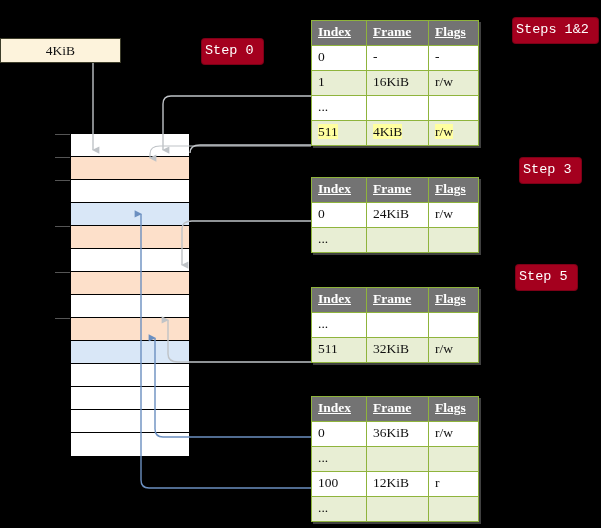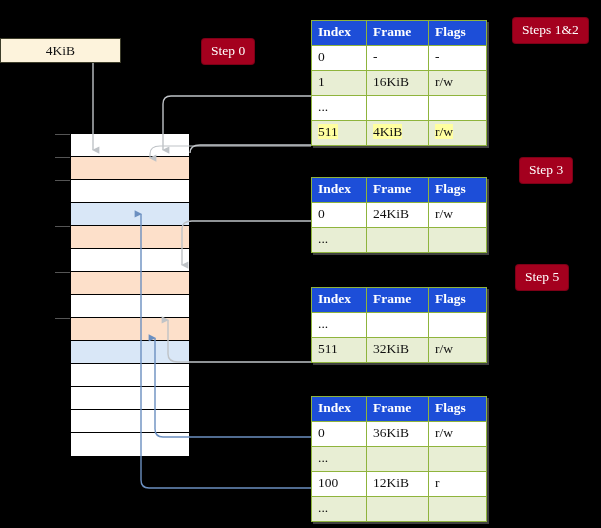--- a/index.html
+++ b/index.html
@@ -2,22 +2,22 @@
 <html><head>
 <meta charset="utf-8">
 <style>
   html,body{margin:0;padding:0;background:#000;}
   body{width:601px;height:528px;position:relative;overflow:hidden;
        font-family:"Liberation Serif","DejaVu Serif",serif;}
   .canvas{position:absolute;left:0;top:0;width:601px;height:528px;}
 
   
   .badge{position:absolute;background:#a4001e;color:#fff;
-         font-family:Liberation Serif, serif;
-         font-size:13.5px;line-height:1;padding:5px 9px 6px 9px;
+         font-family:Liberation Mono, monospace;
+         font-size:13.5px;line-height:1;padding:5px 9px 6px 3px;
          border-radius:3px;white-space:nowrap;text-align:center;
          box-shadow:0 0 0 1px #7d0017;}
 
   
   .pagebox{position:absolute;background:#fdf3dc;border:1px solid #3d3d2a;
            font-size:13.5px;color:#111;display:flex;align-items:center;
            justify-content:center;box-sizing:border-box;}
 
   
   .memcol{position:absolute;left:70px;top:133px;width:120px;height:281px;
@@ -28,28 +28,28 @@
   .tick{position:absolute;height:1px;background:#555;width:15px;left:-16px;}
 
   
   .ptable{position:absolute;border-collapse:collapse;
           box-shadow:2px 2px 0 rgba(255,255,255,.25);
           background:#fff;}
   .ptable td,.ptable th{border:1px solid #8fb43c;
           font-size:13.5px;line-height:1.05;
           padding:3px 6px 4px 6px;text-align:left;
           color:#111;box-sizing:border-box;height:25px;}
-  .ptable th{background:#1d4ed8;color:#fff;font-weight:bold;
-          border-color:#8fb43c;}
+  .ptable th{background:#737373;color:#fff;font-weight:bold;
+          border-color:#8fb43c;text-decoration:underline;}
   .ptable tr.alt td{background:#e8eed4;}
   .ptable tr.plain td{background:#ffffff;}
   .ptable td.hl span{background:#ffffa0;}
   .c-index{width:55px;}
   .c-frame{width:62px;}
-  .c-flags{width:58px;}
+  .c-flags{width:50px;}
 
   
   svg.wires{position:absolute;left:0;top:0;width:601px;height:528px;
             pointer-events:none;overflow:visible;}
 </style>
 </head>
 <body>
 
 <div class="canvas">
 

